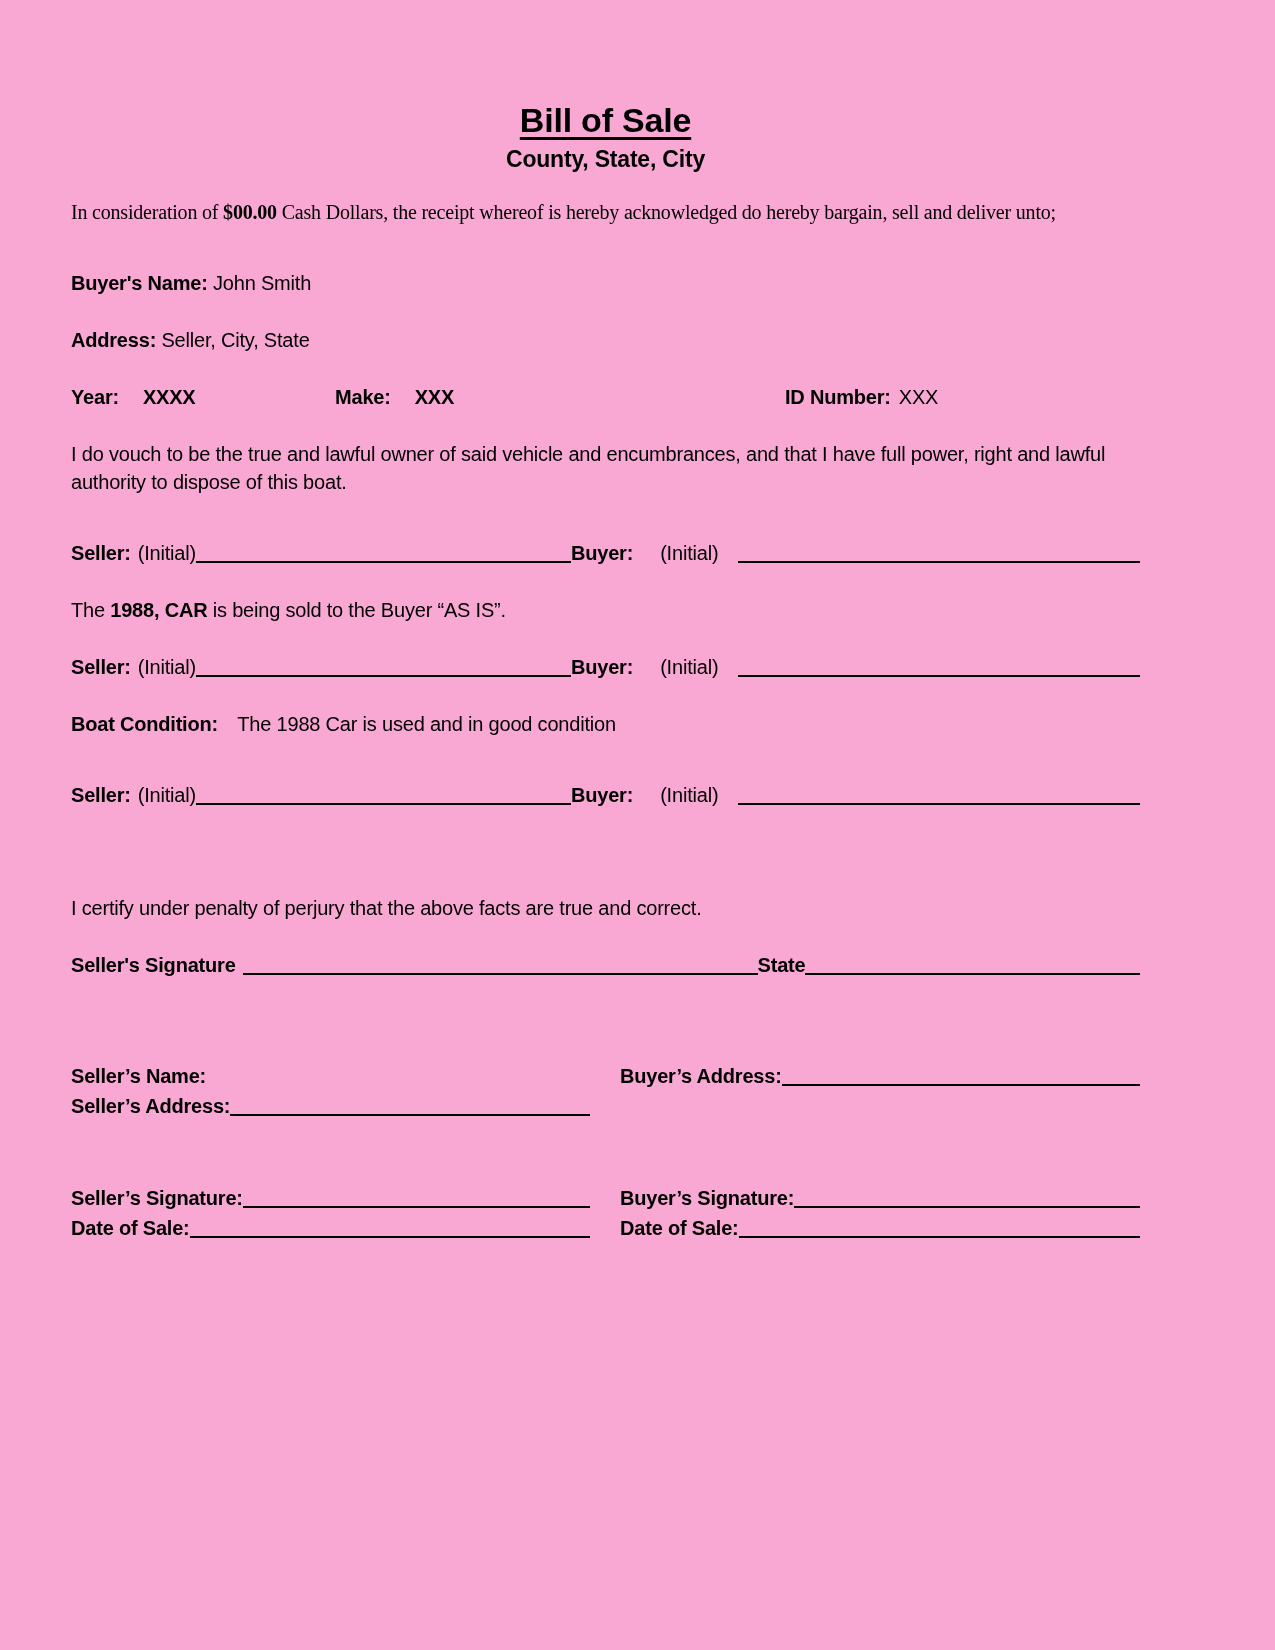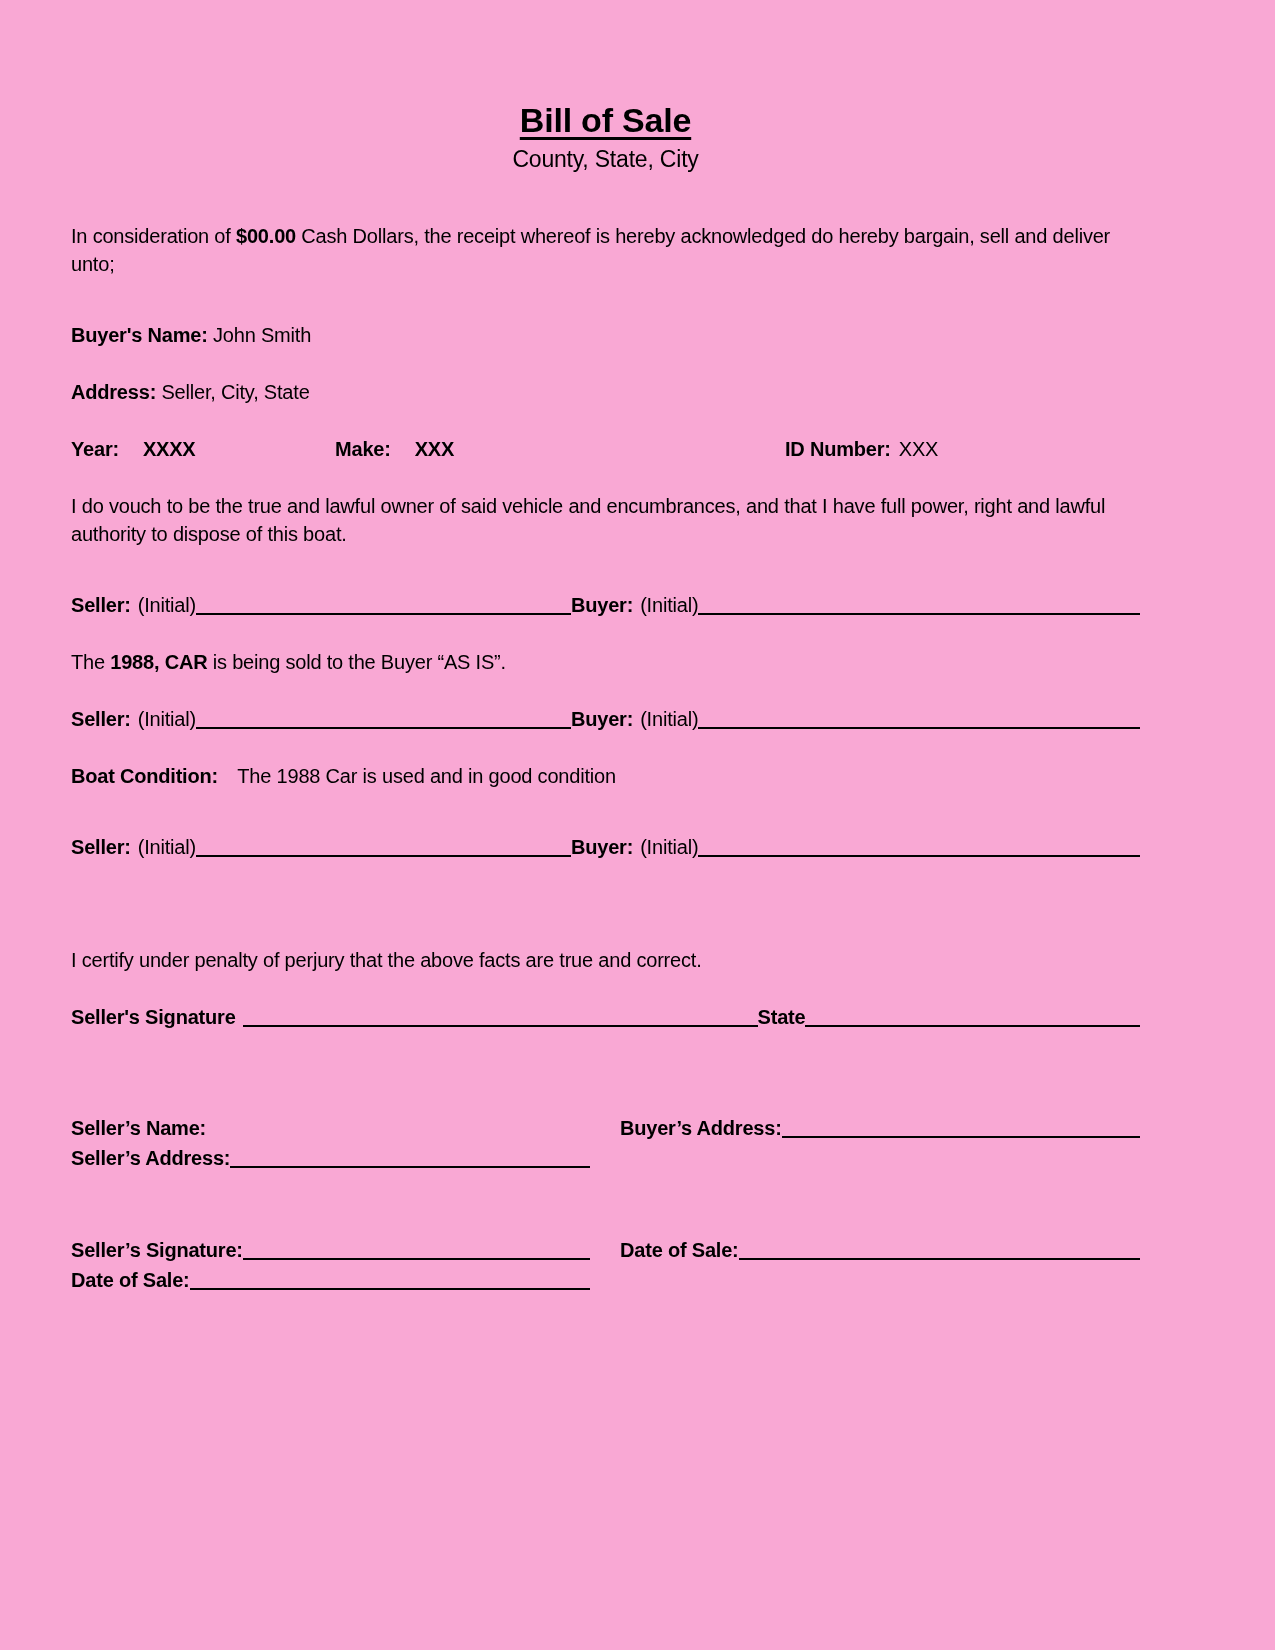--- a/index.html
+++ b/index.html
@@ -30,25 +30,25 @@
   }
   .doc-title .underlined {
     text-decoration: underline;
     text-decoration-thickness: 3px;
     text-underline-offset: 5px;
   }
   .doc-subtitle {
     text-align: center;
     font-size: 23px;
     line-height: 30px;
-    font-weight: 400;
+    font-weight: 700;
     margin-top: 4px;
   }
   p { margin: 0; }
-  .mt36 { margin-top: 48px; }
+  .mt36 { margin-top: 24px; font-family: Liberation Serif, serif; }
   .mt30 { margin-top: 43px; }
   .mt29 { margin-top: 29px; }
   .mt85 { margin-top: 85px; }
   .mt82 { margin-top: 82px; }
   .mt62 { margin-top: 62px; }
 
   .row {
     display: flex;
     align-items: baseline;
   }
@@ -64,20 +64,21 @@
   .init-left {
     display: flex;
     align-items: baseline;
     width: 500px;
     flex: 0 0 auto;
   }
   .init-right {
     display: flex;
     align-items: baseline;
     flex: 1 1 auto;
+    gap: 20px;
   }
   .lbl { margin-right: 7px; }
 
   
   .veh-cell-year { width: 264px; flex: 0 0 auto; }
   .veh-cell-make { width: 450px; flex: 0 0 auto; }
   .veh-cell-id   { flex: 1 1 auto; }
   .veh-val { margin-left: 24px; }
   .veh-val-thin { margin-left: 8px; font-weight: 400; }
 
@@ -220,19 +221,23 @@
         <span class="b">Seller’s Signature:</span>
         <span class="line grow"></span>
       </div>
       <div class="prow">
         <span class="b">Date of Sale:</span>
         <span class="line grow"></span>
       </div>
     </div>
     <div class="col-right">
       <div class="prow">
+        <span class="b">Buyer’s Signature:</span>
+        <span class="line grow"></span>
+      </div>
+      <div class="prow">
         <span class="b">Date of Sale:</span>
         <span class="line grow"></span>
       </div>
     </div>
   </div>
 
 </div>
 
 </body></html>

